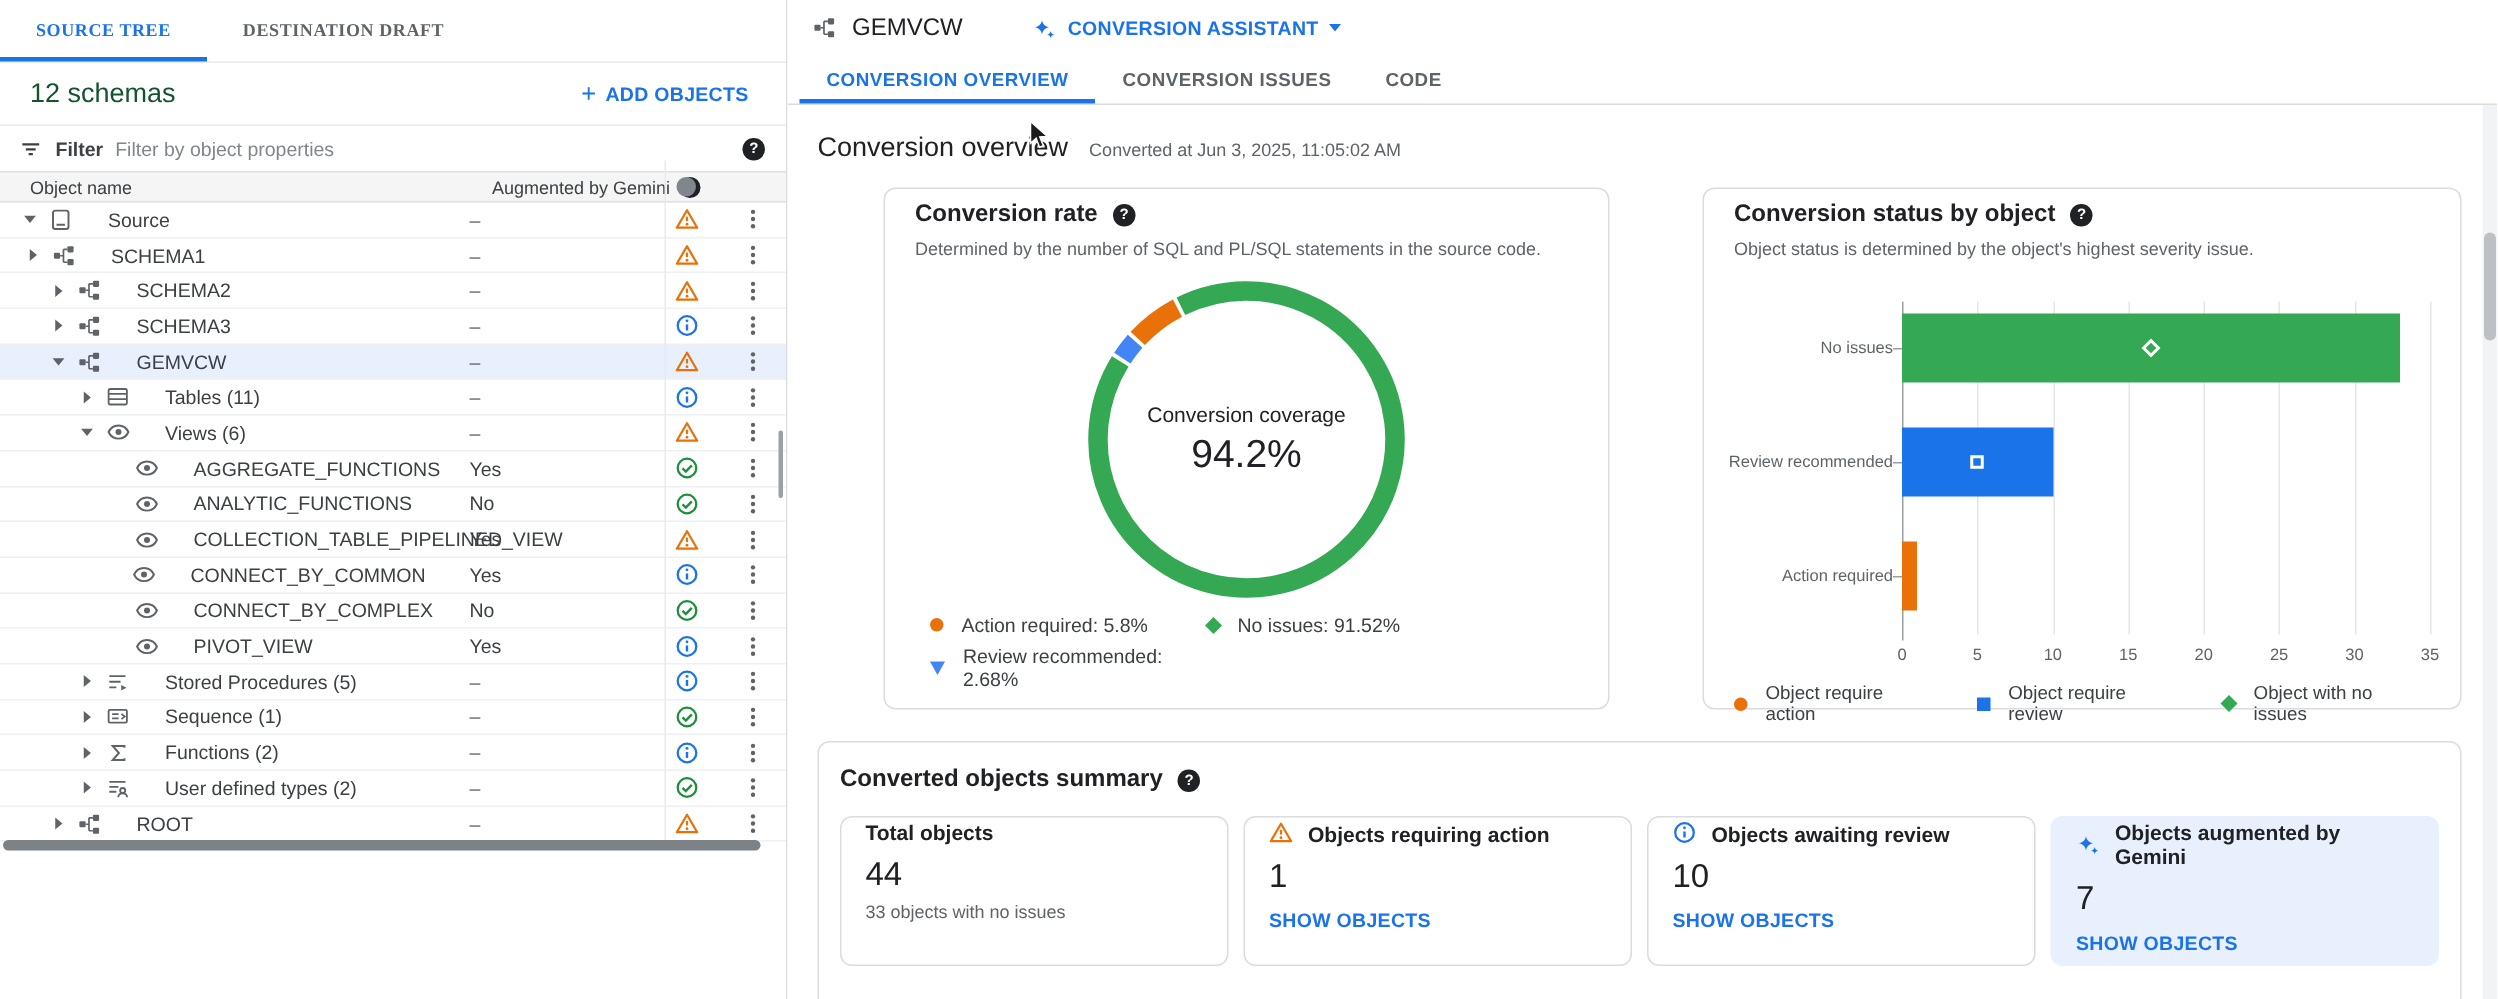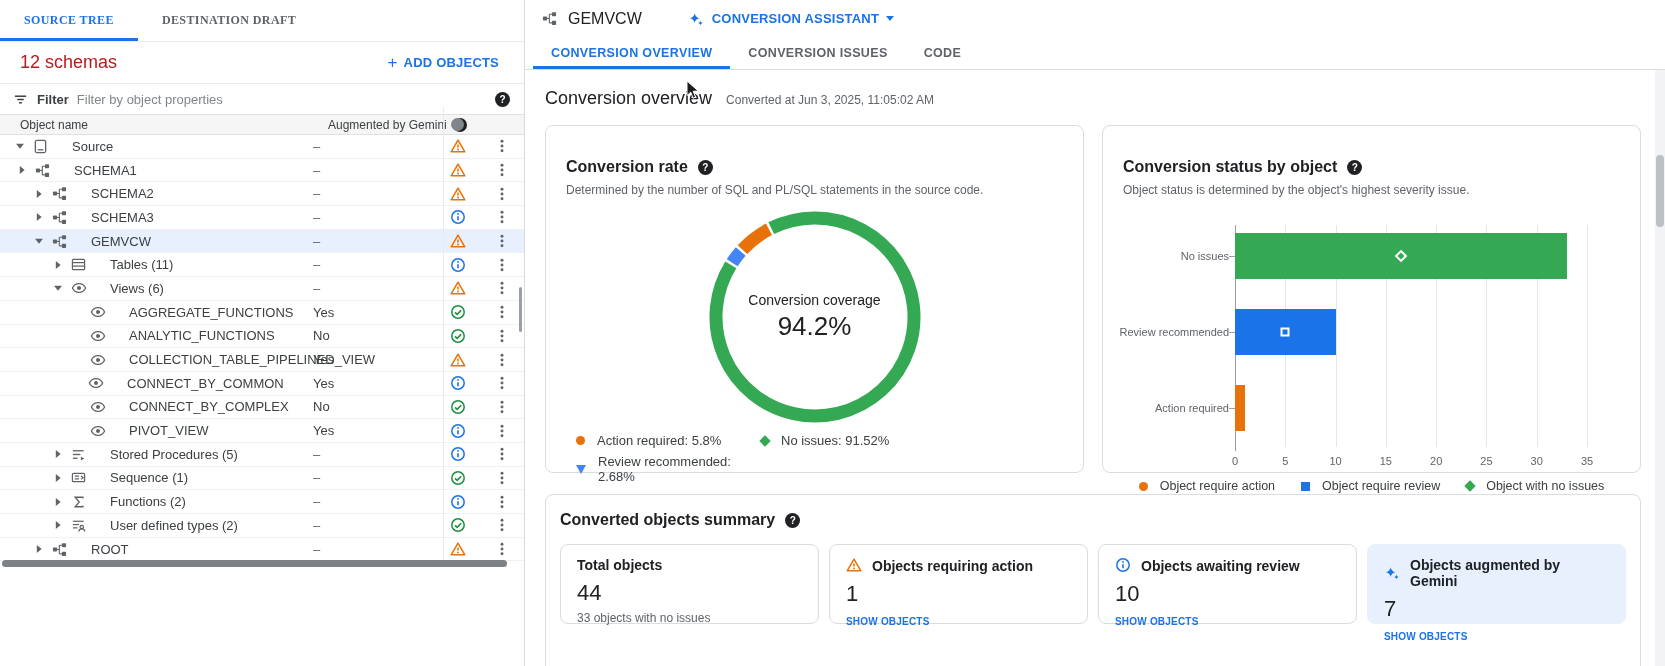--- a/index.html
+++ b/index.html
@@ -7,21 +7,21 @@
     font-family:"Liberation Sans", sans-serif; color:#3c4043; }
   .app { display:flex; width:1665px; height:666px; position:relative; }
 
   
   .left-panel { width:525px; min-width:525px; height:100%; border-right:1px solid #dadce0; position:relative; background:#fff; }
   .lp-tabs { display:flex; height:42px; border-bottom:1px solid #e8eaed;font-family:Liberation Serif, serif; }
   .lp-tab { padding:0 24px; display:flex; align-items:center; font-size:12px; font-weight:700; letter-spacing:.4px; color:#5f6368; cursor:pointer; position:relative; }
   .lp-tab.active { color:#1a73e8; }
   .lp-tab.active::after { content:""; position:absolute; left:0; right:0; bottom:0; height:3px; background:#1a73e8; }
   .lp-head { display:flex; align-items:center; height:41px; padding:0 25px 0 20px; }
-  .schemas { font-size:18px; color:#b91c1c; }
+  .schemas { font-size:18px; color:#14532d; }
   .add-objects { margin-left:auto; display:flex; align-items:center; gap:6px; background:none; border:none; color:#1a73e8; font-family:inherit; font-size:13px; font-weight:700; letter-spacing:.2px; cursor:pointer; }
   .add-objects .plus { font-size:17px; font-weight:400; line-height:1; }
   .lp-filter { display:flex; align-items:center; height:31px; border-top:1px solid #e8eaed; padding:0 14px 0 12px; gap:8px; }
   .lp-filter .flabel { font-size:13px; font-weight:700; color:#3c4043; }
   .lp-filter input { flex:1; border:none; outline:none; font-family:inherit; font-size:13px; color:#3c4043; }
   .lp-filter input::placeholder { color:#80868b; }
   .help { width:15px; height:15px; border-radius:50%; background:#202124; color:#fff; font-size:10px; font-weight:700; display:inline-flex; align-items:center; justify-content:center; flex:none; }
   .lp-cols { position:relative; height:21px; background:#f5f5f5; border-top:1px solid #e0e0e0; border-bottom:1px solid #e0e0e0; font-size:12px; color:#3c4043; display:flex; align-items:center; }
   .col-name { padding-left:20px; }
   .col-gemini { position:absolute; left:328px; display:flex; align-items:center; gap:6px; }
@@ -52,21 +52,21 @@
   .drop { width:0; height:0; border-left:4.5px solid transparent; border-right:4.5px solid transparent; border-top:5px solid #1a73e8; }
   .rp-tabs { display:flex; height:33px; padding-left:8px; border-bottom:1px solid #dadce0; }
   .rp-tab { padding:0 18px; display:flex; align-items:center; font-size:12.5px; font-weight:700; letter-spacing:.35px; color:#5f6368; cursor:pointer; position:relative; }
   .rp-tab.active { color:#1a73e8; }
   .rp-tab.active::after { content:""; position:absolute; left:0; right:0; bottom:0; height:3px; background:#1a73e8; }
   .rp-content { padding:18px 24px 0 20px; position:relative; }
   .ov-head { display:flex; align-items:baseline; gap:14px; }
   .ov-title { font-size:18px; color:#202124; }
   .ov-ts { font-size:12px; color:#5f6368; }
   .cards-row { display:flex; gap:18px; margin-top:16px; }
-  .card { background:#fff; border:1px solid #dadce0; border-radius:8px; padding:32px 20px; }
+  .card { background:#fff; border:1px solid #dadce0; border-radius:8px; padding:8px 20px;margin-left:44px; }
   .card.half { flex:1; height:348px; }
   .card-title-row { display:flex; align-items:center; gap:10px; }
   .card-title { font-size:16px; font-weight:700; color:#202124; }
   .card-sub { font-size:12px; color:#5f6368; margin-top:7px; }
 
   .donut-wrap { width:220px; height:220px; margin:10px auto 0; position:relative; }
   .donut-center { position:absolute; inset:0; display:flex; flex-direction:column; align-items:center; justify-content:center; text-align:center; }
   .donut-center .lab { font-size:14px; color:#202124; }
   .donut-center .val { font-size:26px; color:#202124; margin-top:3px; }
   .donut-legend { display:grid; grid-template-columns:185px auto; row-gap:6px; margin:6px 0 0 10px; }
@@ -84,27 +84,27 @@
   .bar .bmk { position:absolute; top:50%; left:50%; transform:translate(-50%,-50%); border:2px solid #fff; width:9px; height:9px; background:transparent; }
   .bar .bmk.diamond { transform:translate(-50%,-50%) rotate(45deg); }
   .cat-label { position:absolute; right:358px; width:110px; text-align:right; font-size:11px; color:#5f6368; transform:translateY(-50%); white-space:nowrap; }
   .cat-tick { position:absolute; left:-6px; width:6px; height:1px; background:#9aa0a6; }
   .x-tick { position:absolute; top:230px; transform:translateX(-50%); font-size:11px; color:#5f6368; }
   .bar-legend { display:flex; justify-content:center; gap:26px; margin-top:32px; }
   .bar-legend .lg-item { font-size:12.5px; }
 
   .summary-card { margin-top:21px; border:1px solid #dadce0; border-radius:8px; background:#fff; padding:16px 14px; height:200px; }
   .summary-cards { display:flex; gap:10px; margin-top:15px; }
-  .sub-card { flex:1; border:1px solid #dadce0; border-radius:8px; padding:12px 16px; height:80px; background:#fff; }
+  .sub-card { flex:1; border:1px solid #dadce0; border-radius:8px; padding:2px 16px; height:100px; background:#fff; }
   .sub-card.highlight { background:#e8f0fe; border-color:#e8f0fe; }
   .sc-title-row { display:flex; align-items:center; gap:9px; }
   .sc-title { font-size:14px; font-weight:700; color:#202124; }
   .sc-value { font-size:22px; color:#202124; margin-top:7px; }
   .sc-note { font-size:12px; color:#5f6368; margin-top:5px; }
-  .sc-link { font-size:10px; font-weight:700; letter-spacing:.2px; color:#1a73e8; margin-top:9px; cursor:pointer; }
+  .sc-link { font-size:13px; font-weight:700; letter-spacing:.2px; color:#1a73e8; margin-top:9px; cursor:pointer; }
   .sc-icon { width:17px; height:17px; display:inline-flex; flex:none; }
 
   .rp-vscroll-track { position:absolute; right:0; top:70px; bottom:0; width:10px; background:#f1f3f4; }
   .rp-vscroll-thumb { position:absolute; right:1px; top:85px; width:8px; height:72px; background:#bdc1c6; border-radius:4px; }
   .cursor { position:absolute; left:686px; top:80px; z-index:50; pointer-events:none; }
 </style>
 </head>
 <body>
 
 <div class="app">

